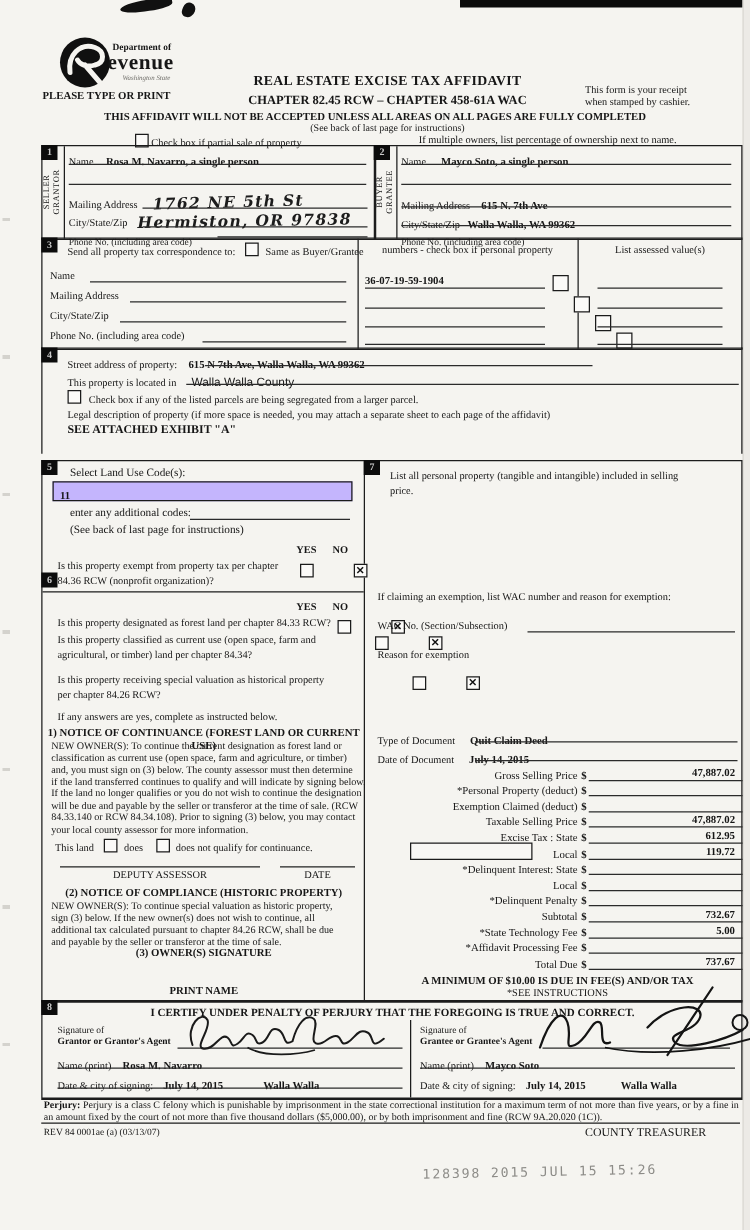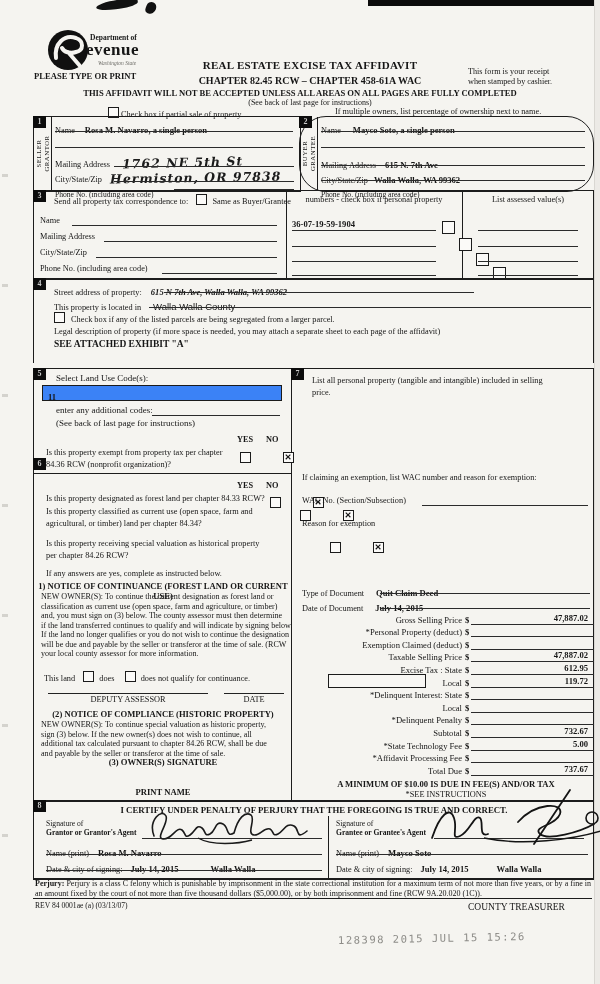--- a/index.html
+++ b/index.html
@@ -93,21 +93,21 @@
       <span class="hand" style="display:inline-block;transform:rotate(-1deg);margin-left:4px;">Hermiston, OR 97838</span>
     </div>
     <div class="abs ul" style="left:80px;top:64px;width:180px;"></div>
     <div class="abs" style="left:21px;top:66px;">
       <span class="sm">Phone No. (including area code)</span>
     </div>
     <div class="abs ul" style="left:140px;top:72px;width:120px;"></div>
   </div>
   <div class="badge" style="left:33px;top:116px;">1</div>
 
-  <div class="box" style="left:299px;top:116px;width:293px;height:74px;border-radius:27px;">
+  <div class="box" style="left:299px;top:116px;width:293px;height:74px;">
     <div class="vertlbl" style="left:-14px;top:28px;width:46px;">
       <div>BUYER</div>
         <div>GRANTEE</div>
     </div>
     <div class="abs" style="left:17px;top:0;width:1px;height:74px;background:#1c1c1c;"></div>
     <div class="abs" style="left:21px;top:2px;width:266px;">
       <span class="lbl">Name</span>
       <span class="val" style="margin-left:8px;">Mayco Soto, a single person</span>
     </div>
     <div class="abs ul" style="left:21px;top:14px;width:264px;"></div>
@@ -163,21 +163,21 @@
     <div class="abs ul" style="left:444px;top:39px;width:100px;"></div>
     <div class="abs ul" style="left:444px;top:55px;width:100px;"></div>
     <div class="abs ul" style="left:444px;top:70px;width:100px;"></div>
     <div class="abs ul" style="left:444px;top:84px;width:100px;"></div>
   </div>
   <div class="badge" style="left:33px;top:190px;">3</div>
 
   <div class="box" style="left:33px;top:278px;width:559px;height:84px;border-bottom:none;">
     <div class="abs" style="left:20px;top:2px;">
       <span class="lbl">Street address of property:</span>
-      <span class="val" style="margin-left:5px;font-style:italic;">615 N 7th Ave, Walla Walla, WA  99362</span>
+      <span class="val" style="margin-left:5px;">615 N 7th Ave, Walla Walla, WA  99362</span>
     </div>
     <div class="abs ul" style="left:130px;top:13px;width:310px;"></div>
     <div class="abs" style="left:20px;top:17px;">
       <span class="lbl">This property is located in</span>
       <span class="sans" style="font-size:9.5px;margin-left:8px;">Walla Walla County</span>
     </div>
     <div class="abs ul" style="left:115px;top:28px;width:442px;"></div>
     <div class="abs lbl" style="left:20px;top:33px;">
       <span class="cb" style="margin-right:4px;"></span>
       <span>Check box if any of the listed parcels are being segregated from a larger parcel.</span>
@@ -185,21 +185,21 @@
     <div class="abs lbl" style="left:20px;top:48px;">Legal description of property (if more space is needed, you may attach a separate sheet to each page of the affidavit)</div>
     <div class="abs b" style="left:20px;top:60px;font-size:9.5px;">SEE ATTACHED EXHIBIT "A"</div>
   </div>
   <div class="badge" style="left:33px;top:278px;">4</div>
 
   <div class="box" style="left:33px;top:368px;width:559px;height:432px;">
     <div class="abs" style="left:257px;top:0;width:1px;height:432px;background:#1c1c1c;"></div>
 
     
     <div class="abs lbl" style="left:22px;top:4px;font-size:9px;">Select Land Use Code(s):</div>
-    <div class="abs" style="left:8px;top:16px;width:238px;height:14px;border:1.6px solid #1b1b1b;background:#3b82f6;">
+    <div class="abs" style="left:8px;top:16px;width:238px;height:14px;border:1.6px solid #1b1b1b;background:#c4b5fd;">
       <span class="val" style="margin-left:5px;">11</span>
     </div>
     <div class="abs lbl" style="left:22px;top:36px;font-size:9px;">enter any additional codes:</div>
     <div class="abs ul" style="left:118px;top:46px;width:128px;"></div>
     <div class="abs lbl" style="left:22px;top:49px;font-size:9px;">(See back of last page for instructions)</div>
     <div class="abs b lbl" style="left:203px;top:66px;">YES</div>
     <div class="abs b lbl" style="left:232px;top:66px;">NO</div>
     <div class="abs lbl" style="left:12px;top:79px;text-align:center;">Is this property exempt from property tax per chapter</div>
     <div class="abs lbl" style="left:12px;top:91px;">84.36 RCW (nonprofit organization)?</div>
     <span class="cb abs" style="left:206px;top:79px;"></span>
@@ -223,20 +223,21 @@
     <div class="abs lbl" style="left:12px;top:200px;">If any answers are yes, complete as instructed below.</div>
 
     <div class="abs ctr b" style="left:4px;top:212px;width:250px;font-size:8.6px;">1) NOTICE OF CONTINUANCE (FOREST LAND OR CURRENT USE)</div>
     <div class="abs" style="left:7px;top:223px;width:248px;">
         <div class="noticeline">NEW OWNER(S): To continue the current designation as forest land or</div>
         <div class="noticeline">classification as current use (open space, farm and agriculture, or timber)</div>
         <div class="noticeline">and, you must sign on (3) below. The county assessor must then determine</div>
         <div class="noticeline">if the land transferred continues to qualify and will indicate by signing below.</div>
         <div class="noticeline">If the land no longer qualifies or you do not wish to continue the designation</div>
         <div class="noticeline">will be due and payable by the seller or transferor at the time of sale. (RCW</div>
+        <div class="noticeline">84.33.140 or RCW 84.34.108). Prior to signing (3) below, you may contact</div>
         <div class="noticeline">your local county assessor for more information.</div>
       </div>
     <div class="abs lbl" style="left:10px;top:302px;">
       <span>This land</span>
       <span class="cb" style="margin:0 3px 0 6px;"></span>
       <span>does</span>
       <span class="cb" style="margin:0 3px 0 8px;"></span>
       <span>does not  qualify for continuance.</span>
     </div>
     <div class="abs" style="left:14px;top:324px;width:160px;border-top:1px solid #222;"></div>

